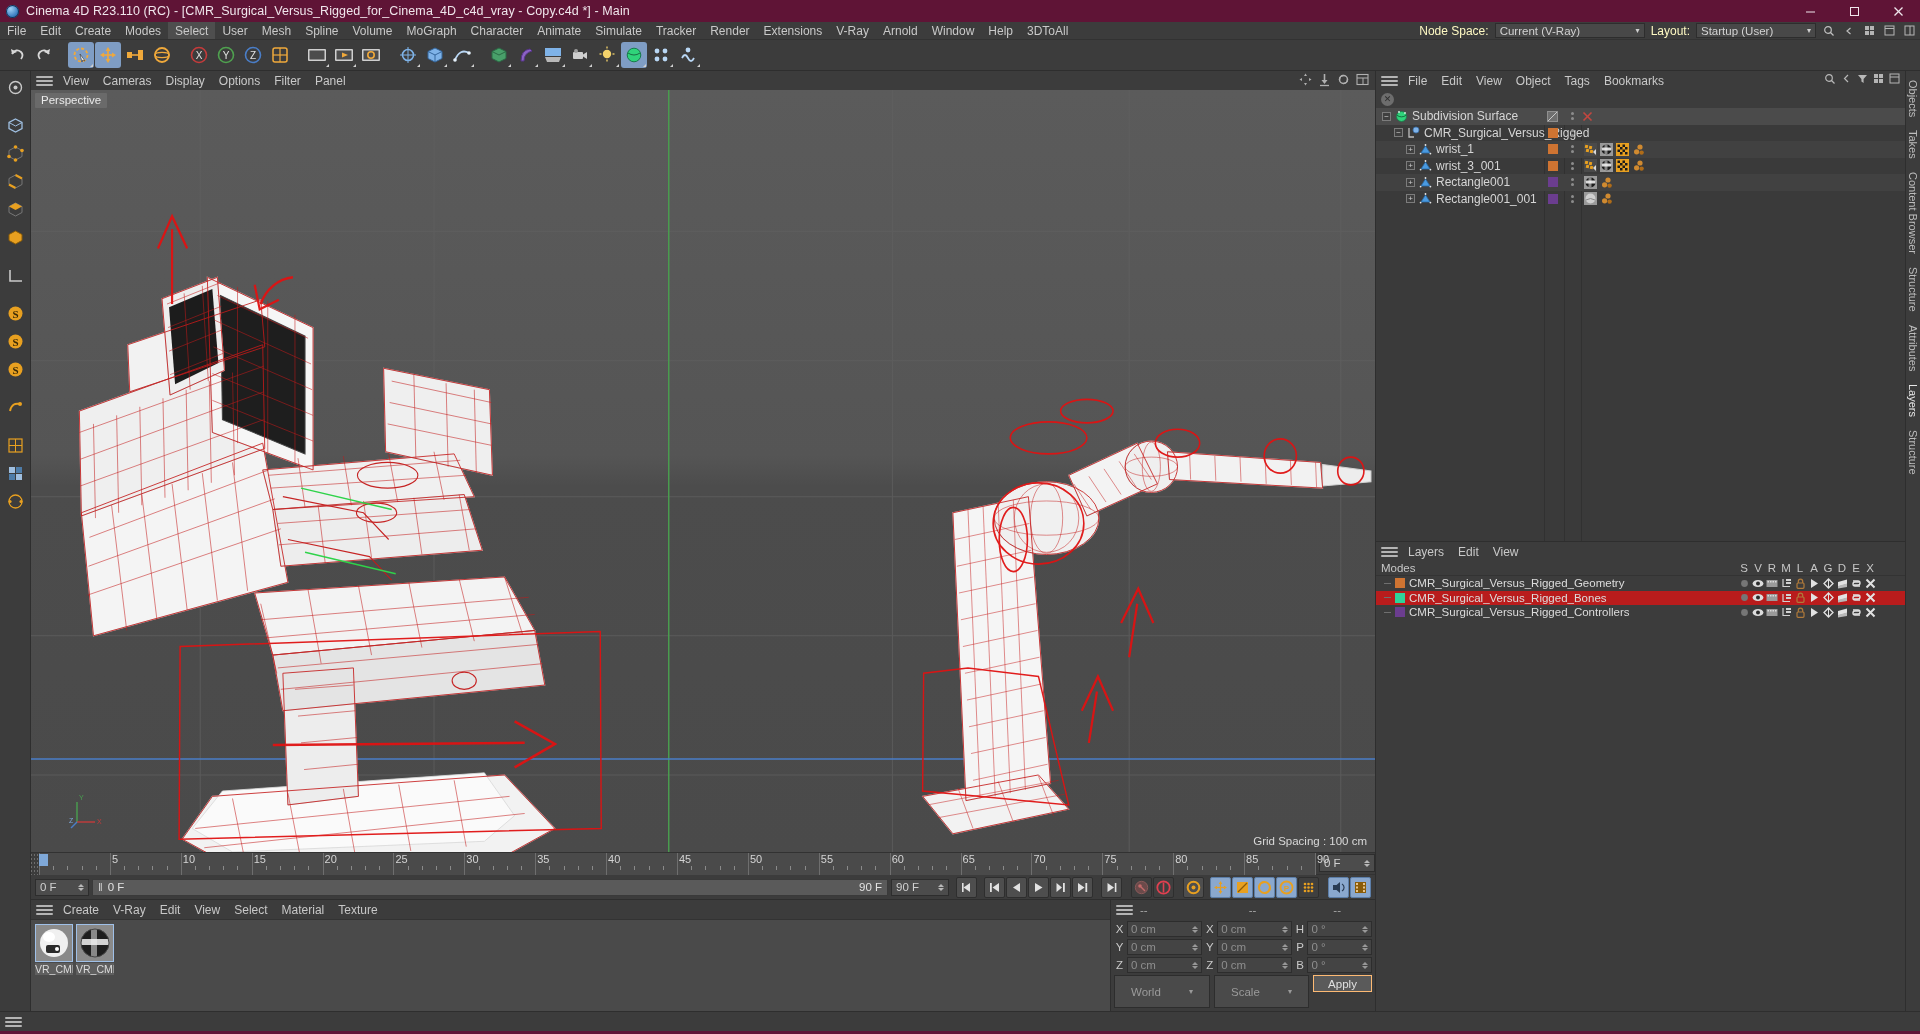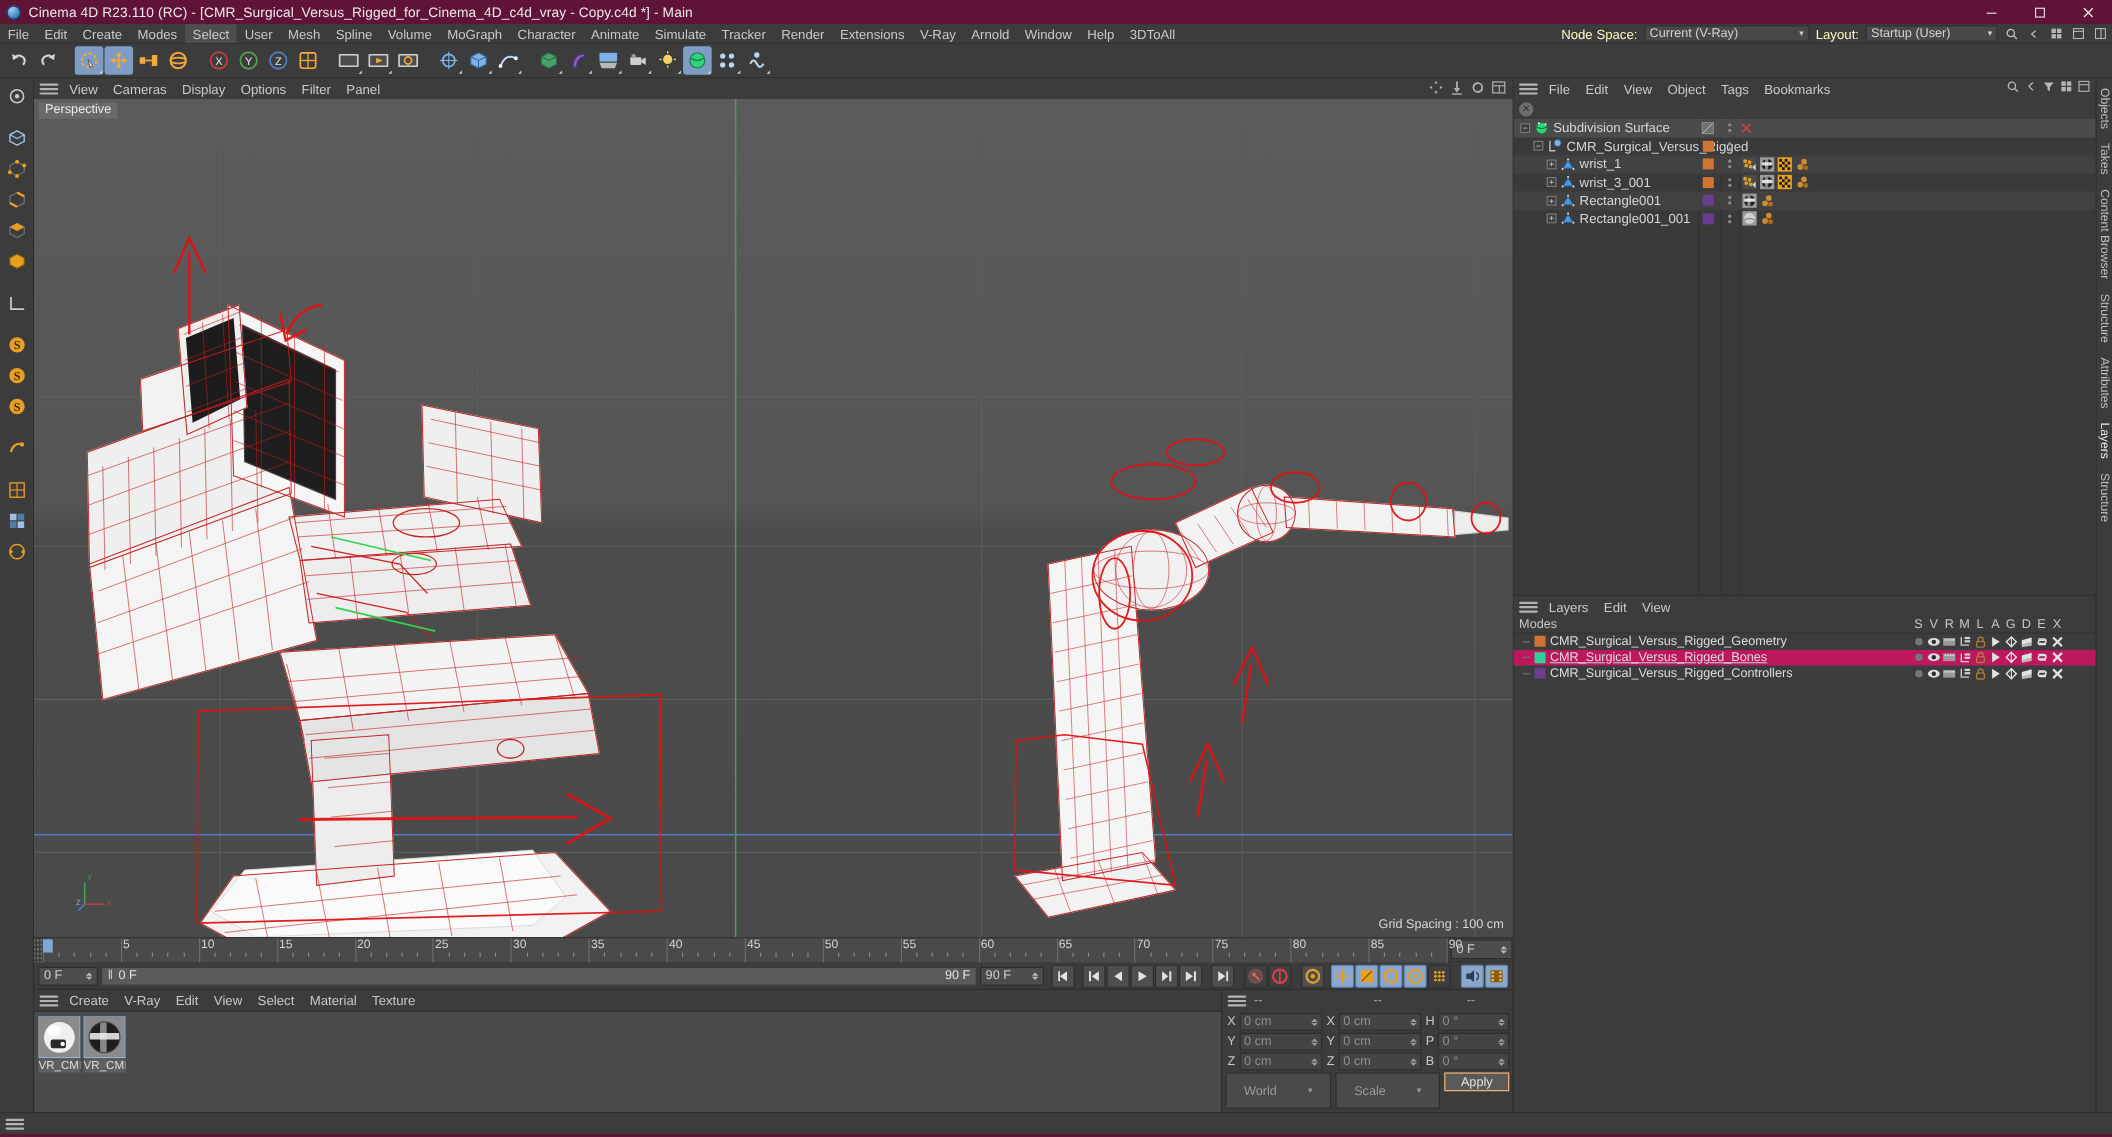--- a/index.html
+++ b/index.html
@@ -190,21 +190,21 @@
   .dots2 i { width:3px; height:3px; border-radius:50%; background:#8c8c8c; display:block; }
   .tagstrip { position:absolute; display:flex; align-items:center; gap:3px; height:16.5px; }
   .tagico { width:13px; height:13px; flex:0 0 13px; }
 
   .layermgr { flex:1 1 auto; display:flex; flex-direction:column; min-height:0; border-top:1px solid #2e2e2e; }
   .lyrhdr { height:15px; flex:0 0 15px; background:#3c3c3c; display:flex; align-items:center;
             font-size:11.5px; color:#c6c6c6; border-bottom:1px solid #333; }
   .lyrhdr .nm { padding-left:5px; flex:1 1 auto; }
   .lyrhdr .cl { width:14px; text-align:center; }
   .lyrrow { height:14.5px; display:flex; align-items:center; font-size:11.5px; position:relative; }
-  .lyrrow.alt { background:#be185d;text-decoration:underline; }
+  .lyrrow.alt { background:#b91c1c; }
   .lyrrow .tree { padding-left:8px; display:flex; align-items:center; gap:4px; flex:1 1 auto; min-width:0; }
   .lyrrow .dashl { width:7px; height:1px; background:#6f6f6f; }
   .lyrchip { width:10px; height:10px; flex:0 0 10px; }
   .lyrname { white-space:nowrap; color:#dcdcdc; }
   .lyrflags { display:flex; }
   .lyrflag { width:14px; height:14.5px; display:flex; align-items:center; justify-content:center; }
 
   
   .rtabs { width:15px; flex:0 0 15px; background:#3c3c3c; border-left:1px solid #2e2e2e;
            display:flex; flex-direction:column; align-items:center; padding-top:4px; gap:3px; }

